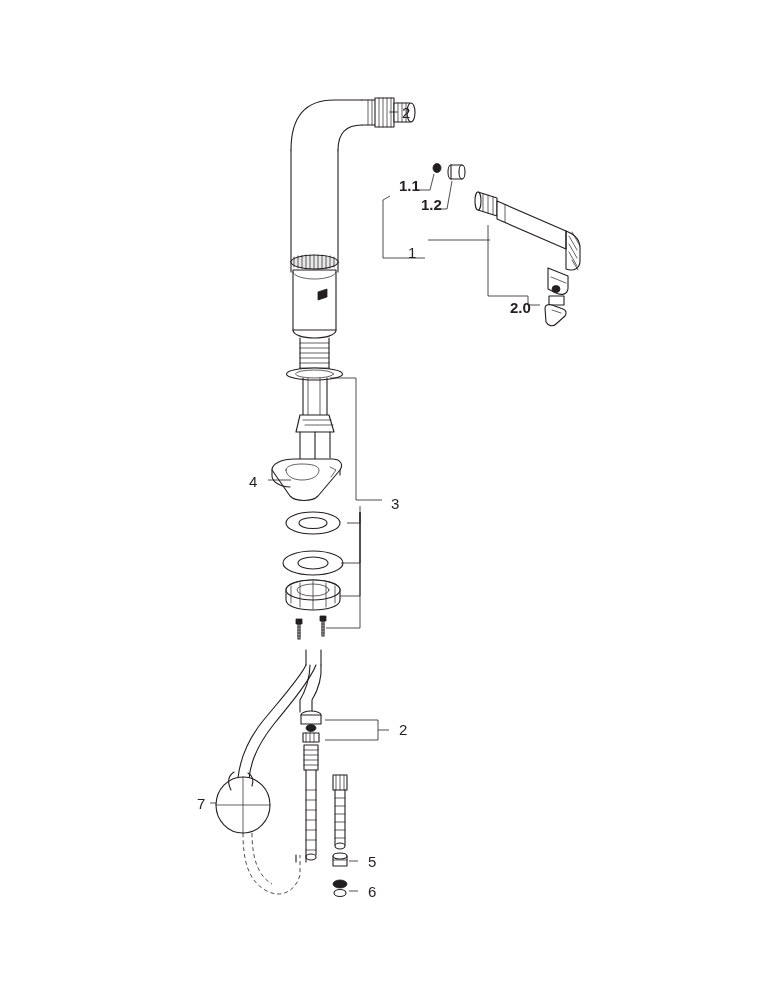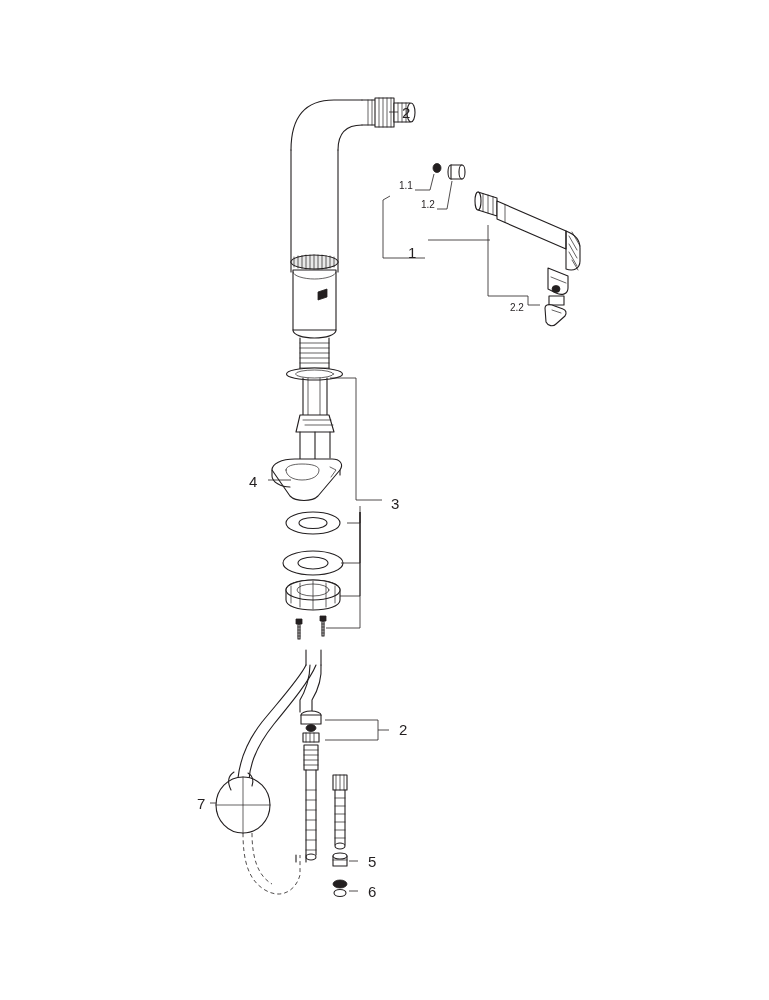--- a/index.html
+++ b/index.html
@@ -30,22 +30,23 @@
   .lbl {
     position: absolute;
     font-family: "Liberation Sans", sans-serif;
     font-size: 15px;
     line-height: 15px;
     color: #231f20;
     white-space: nowrap;
     user-select: none;
   }
   .lbl.sub {
-    font-size: 10px;
+    font-size: 15px;
     line-height: 12.5px;
+    font-weight: bold;
   }
 </style>
 </head>
 <body>
 
 <div id="sheet">
 
   <svg id="diagram" viewBox="0 0 769 1000">
     <defs>
       <style>
@@ -244,21 +245,21 @@
       <path class="lead" d="M349 891 L358 891"></path>
       <path class="lead" d="M216 803 L210 803"></path>
     </g>
 
   </svg>
 
   <div class="lbl" style="left:402px; top:105px;">2</div>
   <div class="lbl sub" style="left:399px; top:180px;">1.1</div>
   <div class="lbl sub" style="left:421px; top:199px;text-align:center;">1.2</div>
   <div class="lbl" style="left:408px; top:245px;">1</div>
-  <div class="lbl sub" style="left:510px; top:302px;">2.2</div>
+  <div class="lbl sub" style="left:510px; top:302px;">2.0</div>
   <div class="lbl" style="left:249px; top:474px;">4</div>
   <div class="lbl" style="left:391px; top:496px;">3</div>
   <div class="lbl" style="left:399px; top:722px;">2</div>
   <div class="lbl" style="left:197px; top:796px;">7</div>
   <div class="lbl" style="left:368px; top:854px;">5</div>
   <div class="lbl" style="left:368px; top:884px;">6</div>
 
 </div>
 
 </body></html>

